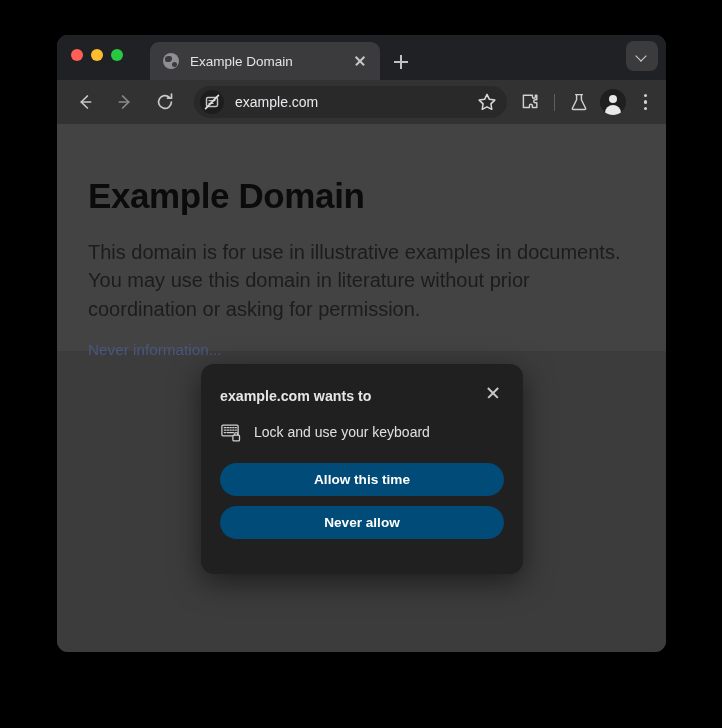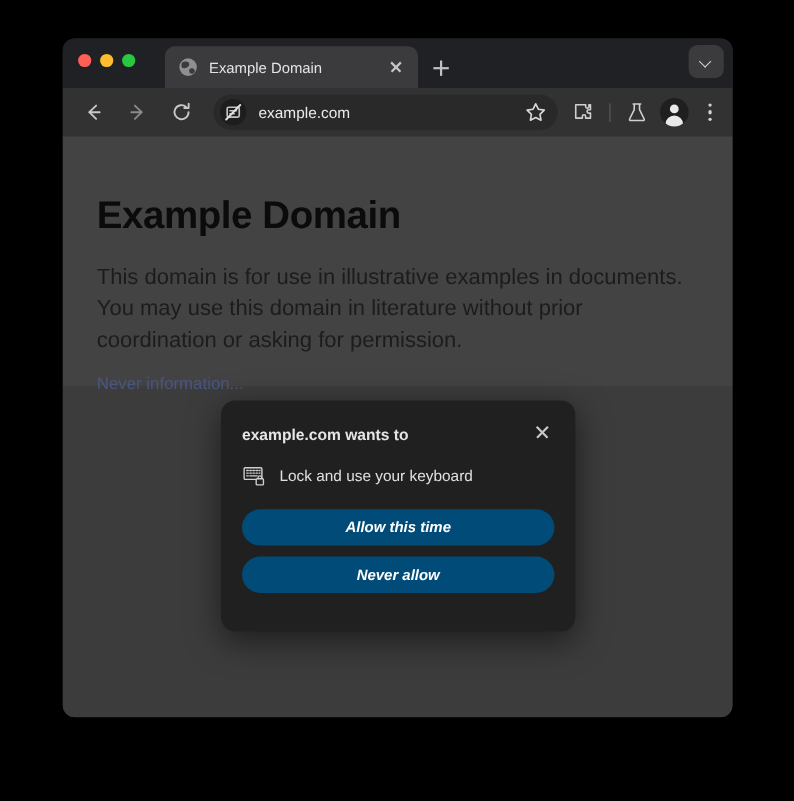--- a/index.html
+++ b/index.html
@@ -378,21 +378,20 @@
     height: 33px;
     margin-bottom: 10px;
     background: #004b78;
     border: none;
     border-radius: 17px;
     color: #ffffff;
     font-family: "Liberation Sans", sans-serif;
     font-size: 13.6px;
     font-weight: bold;
     cursor: pointer;
-    font-style: italic;
   }
   .dialog-button:last-of-type { margin-bottom: 15px; }
 </style>
 </head>
 <body>
 
 <div id="browser-window">
 
   <div id="tab-strip">
 

